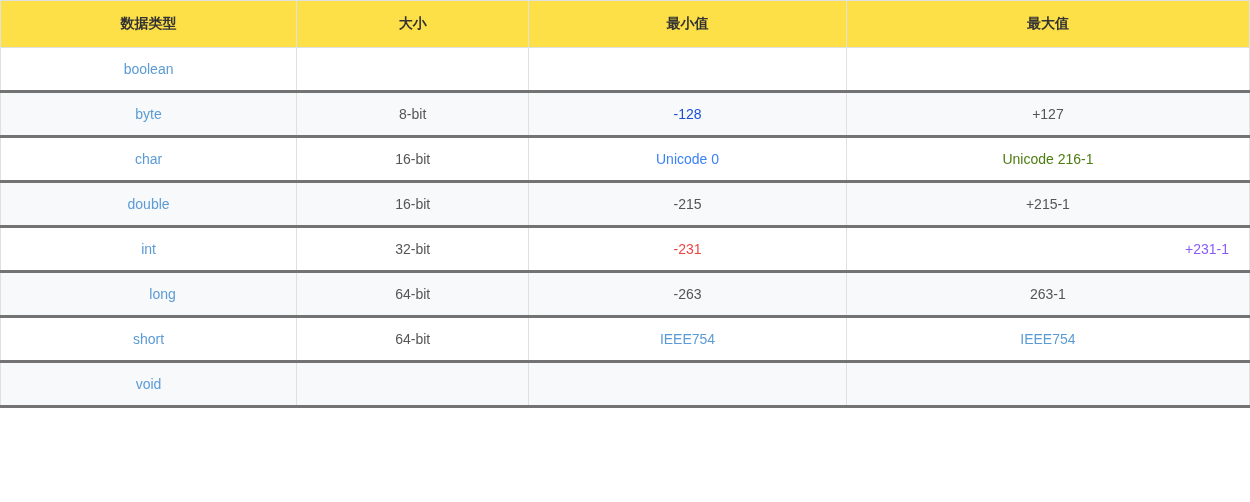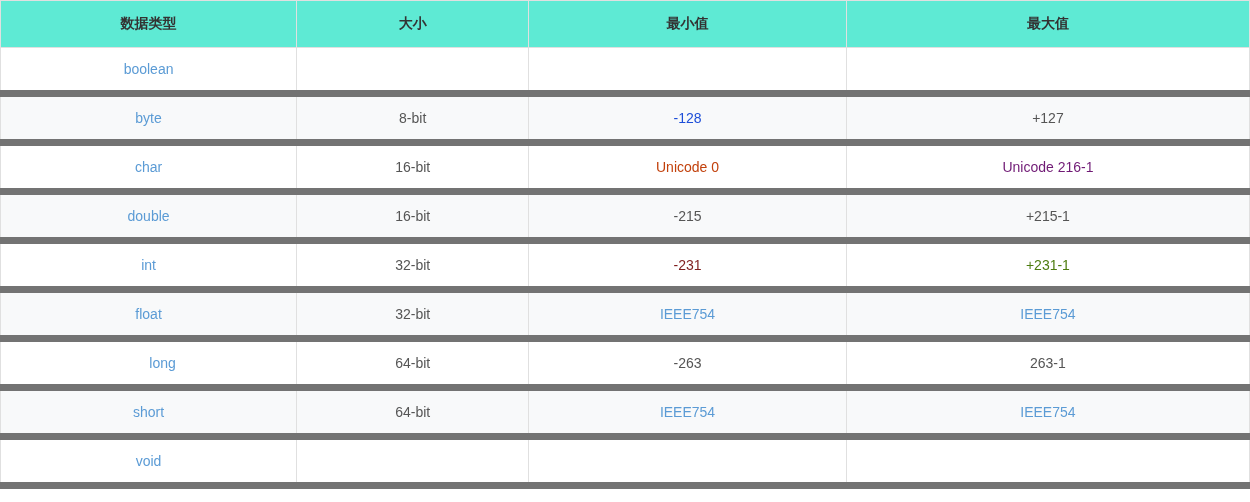--- a/index.html
+++ b/index.html
@@ -20,39 +20,39 @@
       margin: 0 auto;
     }
 
     table {
       width: 100%;
       border-collapse: collapse;
       border: 1px solid #e0e0e0;
     }
 
     thead tr {
-      background-color: #5eead4;
+      background-color: #fde047;
     }
 
     thead th {
       padding: 14px 20px;
       text-align: center;
       font-weight: bold;
       font-size: 14px;
       color: #333;
       border-right: 1px solid #e0e0e0;
       border-bottom: 1px solid #e0e0e0;
     }
 
     thead th:last-child {
       border-right: none;
     }
 
     tbody tr {
-      border-bottom: 7px solid #737373;
+      border-bottom: 3px solid #737373;
     }
 
     tbody tr:nth-child(odd) {
       background-color: #ffffff;
     }
 
     tbody tr:nth-child(even) {
       background-color: #f8f9fa;
     }
 
@@ -89,40 +89,34 @@
         </tr>
         <tr>
           <td style="color: rgb(91, 155, 213);">byte</td>
           <td style="color: rgb(85, 85, 85);">8-bit</td>
           <td style="color: #1d4ed8;">-128</td>
           <td style="color: rgb(85, 85, 85);">+127</td>
         </tr>
         <tr>
           <td style="color: rgb(91, 155, 213);">char</td>
           <td style="color: rgb(85, 85, 85);">16-bit</td>
-          <td style="color: #c2410c;">Unicode 0</td>
-          <td style="color: #701a75;">Unicode 216-1</td>
+          <td style="color: #3b82f6;">Unicode 0</td>
+          <td style="color: #4d7c0f;">Unicode 216-1</td>
         </tr>
         <tr>
           <td style="color: rgb(91, 155, 213);">double</td>
           <td style="color: rgb(85, 85, 85);">16-bit</td>
           <td style="color: rgb(85, 85, 85);">-215</td>
           <td style="color: rgb(85, 85, 85);">+215-1</td>
         </tr>
         <tr>
           <td style="color: rgb(91, 155, 213);">int</td>
           <td style="color: rgb(85, 85, 85);">32-bit</td>
-          <td style="color: #7f1d1d;">-231</td>
-          <td style="color: #4d7c0f;">+231-1</td>
-        </tr>
-        <tr>
-          <td style="color: rgb(91, 155, 213);">float</td>
-          <td style="color: rgb(85, 85, 85);">32-bit</td>
-          <td style="color: rgb(91, 155, 213);">IEEE754</td>
-          <td style="color: rgb(91, 155, 213);">IEEE754</td>
+          <td style="color: #ef4444;">-231</td>
+          <td style="color: #8b5cf6; text-align: right;">+231-1</td>
         </tr>
         <tr>
           <td style="color: rgb(91, 155, 213); padding-left: 48px;">long</td>
           <td style="color: rgb(85, 85, 85);">64-bit</td>
           <td style="color: rgb(85, 85, 85);">-263</td>
           <td style="color: rgb(85, 85, 85);">263-1</td>
         </tr>
         <tr>
           <td style="color: rgb(91, 155, 213);">short</td>
           <td style="color: rgb(85, 85, 85);">64-bit</td>

